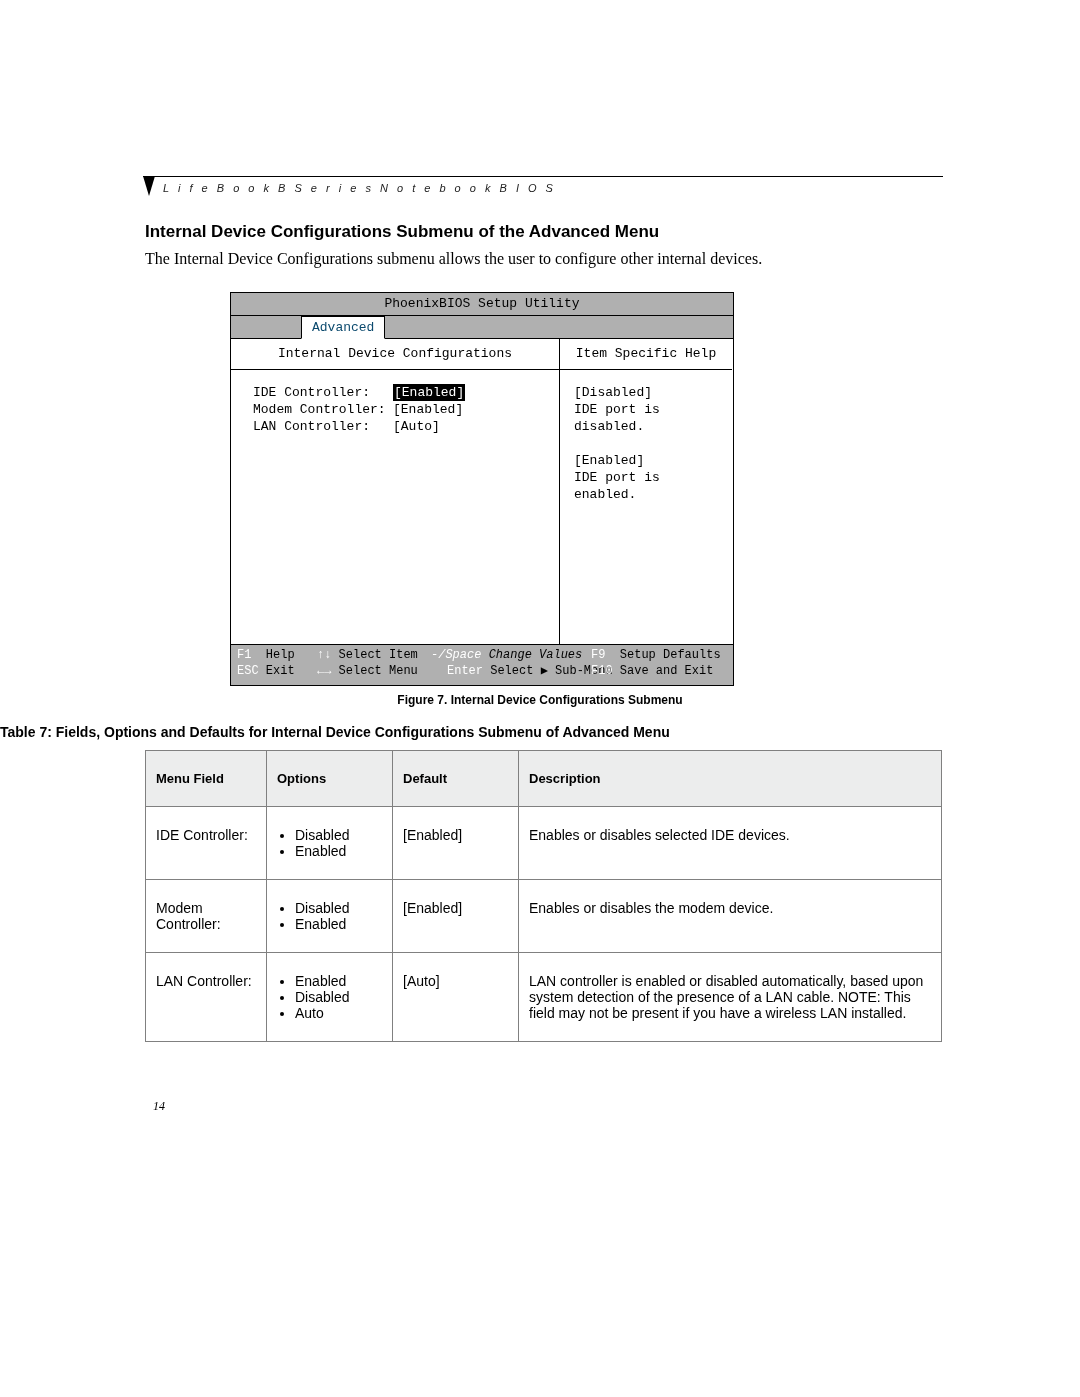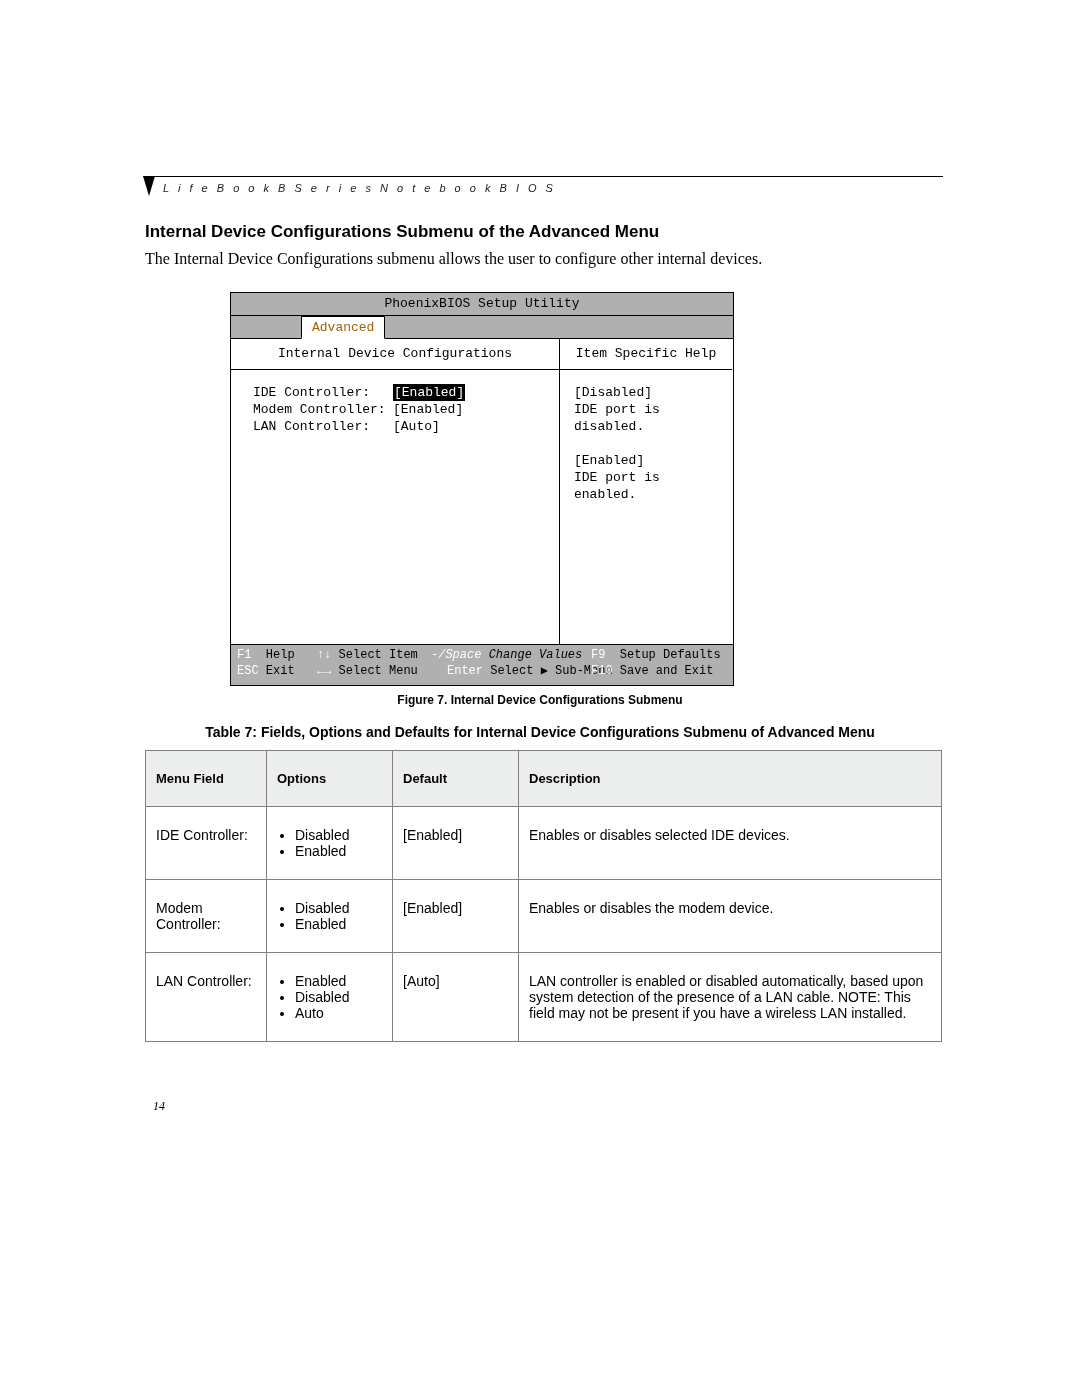--- a/index.html
+++ b/index.html
@@ -13,38 +13,38 @@
   .hdr-tri{position:absolute;left:0;top:0;width:0;height:0;border-left:6px solid transparent;border-right:6px solid transparent;border-top:20px solid #000;}
   .hdr-text{position:absolute;left:20px;top:6px;font-style:italic;font-size:11px;letter-spacing:3px;color:#222;}
 
   .sect-title{position:absolute;left:145px;top:222px;font-weight:bold;font-size:17px;}
   .sect-body{position:absolute;left:145px;top:250px;font-size:16px;}
 
   
   .bios{position:absolute;left:230px;top:292px;width:502px;border:1px solid #000;}
   .bios-titlebar{background:#b0b0b0;border-bottom:1px solid #000;height:22px;line-height:22px;text-align:center;font-size:13px;}
   .bios-tabbar{background:#b0b0b0;height:22px;border-bottom:1px solid #000;position:relative;}
-  .bios-tab{position:absolute;left:70px;top:0;height:21px;line-height:21px;padding:0 10px;background:#fff;border:1px solid #000;border-bottom:1px solid #fff;font-size:13px;color:#a16207;}
+  .bios-tab{position:absolute;left:70px;top:0;height:21px;line-height:21px;padding:0 10px;background:#fff;border:1px solid #000;border-bottom:1px solid #fff;font-size:13px;color:#0c4a6e;}
   .bios-body{display:flex;border-bottom:1px solid #000;}
   .bios-left{width:328px;border-right:1px solid #000;}
   .bios-right{width:172px;}
   .bios-colhdr{height:30px;line-height:30px;text-align:center;border-bottom:1px solid #000;font-size:13px;}
   .bios-content{height:248px;padding:14px 12px 12px 22px;font-size:13px;line-height:17px;}
   .bios-content-right{height:248px;padding:14px 14px 12px 14px;font-size:13px;line-height:17px;}
   .bios-row{display:flex;}
   .bios-label{width:140px;}
   .bios-val{width:90px;}
   .bios-val-sel{color:#fff;background:#000;display:inline-block;padding:0 1px;}
   .bios-footer{background:#b0b0b0;padding:4px 6px;font-size:12px;line-height:16px;position:relative;height:32px;}
   .bf-key{color:#fff;}
   .bf-lbl{color:#000;}
   .bf-item{position:absolute;}
 
   .fig-cap{position:absolute;left:0;width:1080px;top:693px;text-align:center;font-size:12px;font-weight:bold;}
-  .tbl-cap{position:absolute;left:0;width:1080px;top:724px;text-align:center;font-size:14px;font-weight:bold;}
+  .tbl-cap{position:absolute;left:0;width:1080px;top:724px;font-size:14px;font-weight:bold;}
 
   
   .tbl{position:absolute;left:145px;top:750px;width:797px;border:1px solid #808080;border-collapse:collapse;font-size:14px;}
   .tbl th,.tbl td{border:1px solid #808080;padding:20px 10px;vertical-align:top;text-align:left;}
   .tbl th{background:#eceded;font-weight:bold;font-size:13px;}
   .tbl ul{margin:0;padding-left:18px;}
   .tbl li{margin:0;}
 
   .pagenum{position:absolute;left:153px;top:1099px;font-style:italic;font-size:12px;}
 

